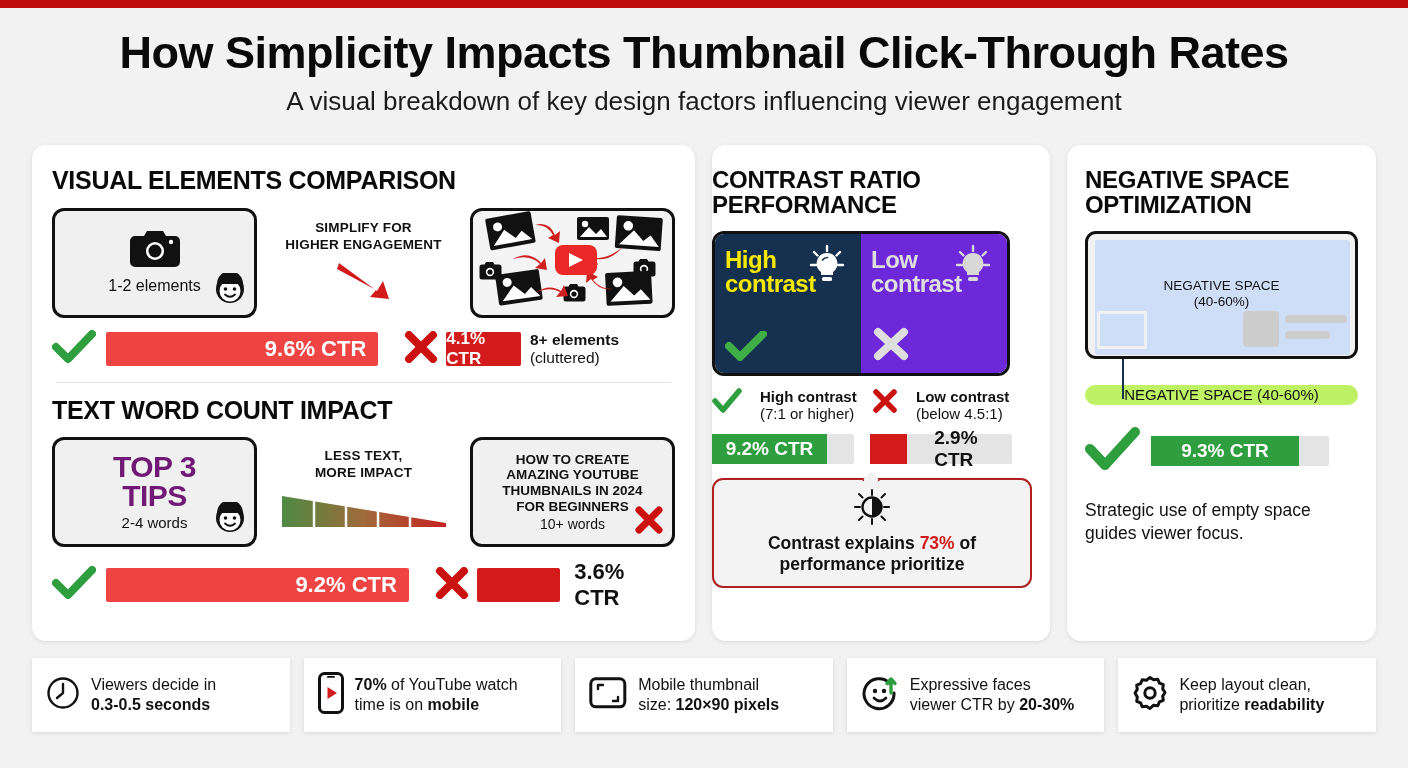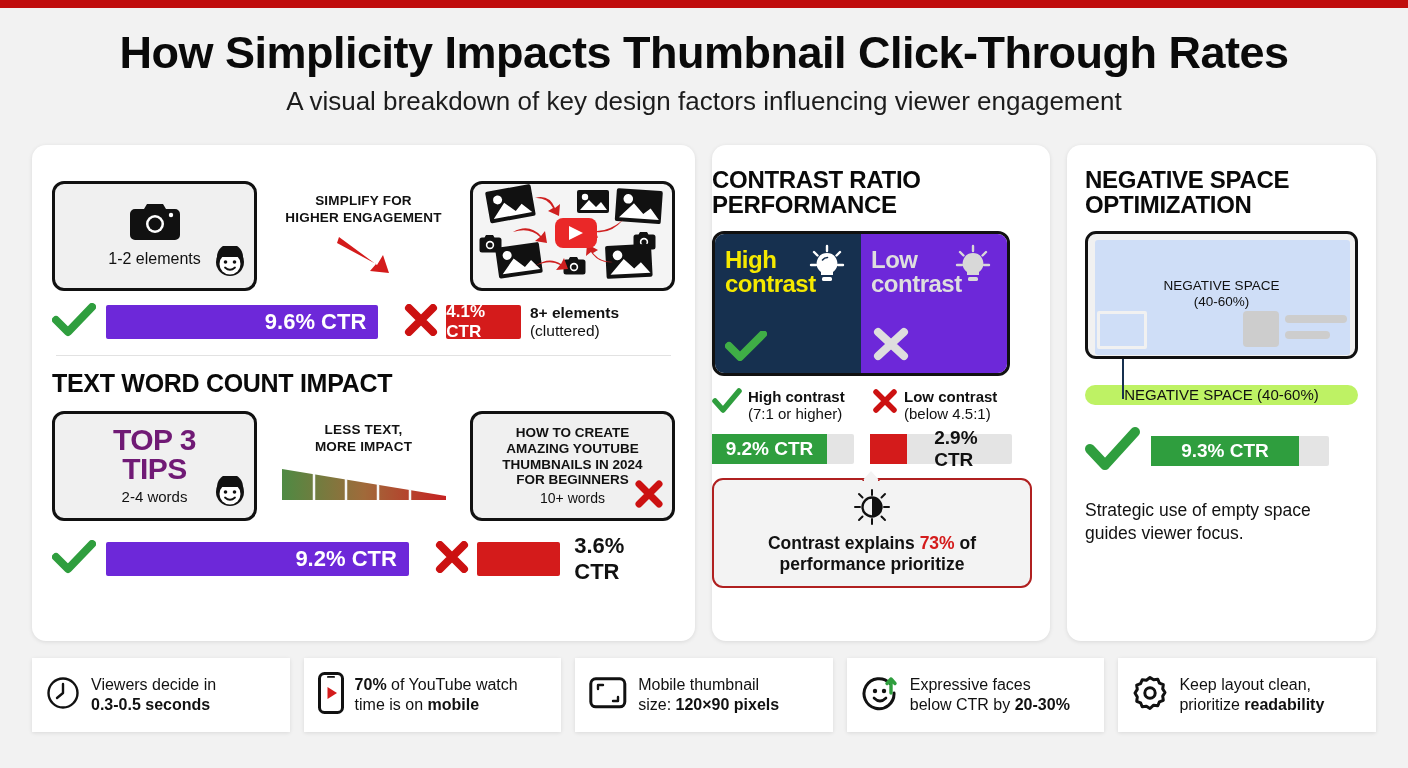--- a/index.html
+++ b/index.html
@@ -43,21 +43,21 @@
   .mid-arrow-text { font-size:13.5px; font-weight:bold; color:#111; text-align:center; line-height:1.25; letter-spacing:0.2px;}
 
   .thumb-cluttered {
     width:205px; height:110px; border:3px solid #111; border-radius:12px;
     background:#f4f4f4; position:relative; overflow:hidden;
   }
 
   .bars { display:flex; align-items:center; margin-top:12px; }
   .check-big { flex:0 0 auto; }
   .bar-green {
-    height:34px; background:#6d28d9; border-radius:2px;
+    height:34px; background:#ef4444; border-radius:2px;
     display:flex; align-items:center; justify-content:flex-end;
     color:#fff; font-size:22px; font-weight:bold; padding-right:12px;
   }
   .bar-red {
     height:34px; background:#d41b1b; border-radius:2px;
     display:flex; align-items:center; justify-content:center;
     color:#fff; font-size:17px; font-weight:bold;
   }
   .bar-red-plain { height:34px; background:#d41b1b; border-radius:2px; }
   .side-note { font-size:15.5px; color:#111; line-height:1.15; margin-left:9px; }
@@ -93,21 +93,21 @@
   }
   .cm-dark { width:50%; background:#16304f; position:relative; padding:14px 10px; }
   .cm-light { width:50%; background:#6d28d9; position:relative; padding:14px 10px; }
   .cm-dark-text { font-size:24px; font-weight:bold; color:#f5e900; line-height:1.0; letter-spacing:-0.5px; }
   .cm-light-text { font-size:24px; font-weight:bold; color:#dedede; line-height:1.0; letter-spacing:-0.5px; }
   .cm-bulb { position:absolute; top:10px; right:16px; }
   .cm-mark { position:absolute; left:10px; bottom:8px; }
 
   .legend2 { display:flex; margin-top:12px; }
   .legend-cell { display:flex; align-items:flex-start; width:50%; }
-  .legend-txt { font-size:15px; color:#111; line-height:1.17; margin-left:6px; }
+  .legend-txt { font-size:15px; color:#111; line-height:1.17; margin-left:18px; }
   .legend-txt b { font-weight:bold; display:block; }
 
   .ctrrow { display:flex; margin-top:11px; gap:16px; }
   .ctr-track { width:142px; height:30px; background:#e4e4e4; border-radius:2px; position:relative; display:flex; align-items:center; }
   .ctr-fill-green { width:115px; height:30px; background:#2f9e3e; display:flex; align-items:center; justify-content:center; color:#fff; font-size:19px; font-weight:bold; }
   .ctr-fill-red { width:42px; height:30px; background:#d41b1b; }
   .ctr-red-label { font-size:19px; font-weight:bold; color:#111; margin-left:27px; }
 
   .callout {
     margin-top:14px; border:2px solid #b02020; border-radius:11px; background:#f3f3f3;
@@ -149,20 +149,21 @@
 <div class="topbar"></div>
 
 <div class="header">
   <div class="title">How Simplicity Impacts Thumbnail Click-Through Rates</div>
   <div class="subtitle">A visual breakdown of key design factors influencing viewer engagement</div>
 </div>
 
 <div class="panels">
 
   <div class="panel panel-left">
+    <div class="sec-title">VISUAL ELEMENTS COMPARISON</div>
 
     <div class="lrow">
       <div class="thumb-simple">
         <span class="cam-icon">
           <svg width="52" height="42" viewBox="0 0 52 42">
               <path d="M18 4h16l3 5h9a5 5 0 0 1 5 5v21a5 5 0 0 1-5 5H6a5 5 0 0 1-5-5V14a5 5 0 0 1 5-5h9z" fill="#111"></path>
               <circle cx="26" cy="24" r="9" fill="#fff"></circle>
               <circle cx="26" cy="24" r="6.5" fill="#111"></circle>
               <circle cx="42" cy="15" r="2.2" fill="#fff"></circle>
             </svg>
@@ -551,21 +552,21 @@
       <svg width="38" height="38" viewBox="0 0 38 38">
           <path d="M29 9.5A15 15 0 1 0 33 19" fill="none" stroke="#111" stroke-width="3" stroke-linecap="round"></path>
           <circle cx="14" cy="17" r="2.2" fill="#111"></circle>
           <circle cx="23" cy="17" r="2.2" fill="#111"></circle>
           <path d="M13 24q6 6 12 0" stroke="#111" stroke-width="2.6" fill="none" stroke-linecap="round"></path>
           <path d="M30 19 V5 M26 9.5 L30 5 L34 9.5" stroke="#2f9e3e" stroke-width="3.4" fill="none" stroke-linecap="round" stroke-linejoin="round"></path>
         </svg>
     </span>
     <div class="fcard-txt">
       <div>Expressive faces</div>
-      <div><span>below CTR by </span><b>20-30%</b></div>
+      <div><span>viewer CTR by </span><b>20-30%</b></div>
     </div>
   </div>
 
   <div class="fcard">
     <span>
       <svg width="36" height="36" viewBox="0 0 36 36">
           <path d="M18 2.5l3.6 2.3 4.2-.6 1.6 3.9 3.9 1.6-.6 4.2 2.3 3.6-2.3 3.6.6 4.2-3.9 1.6-1.6 3.9-4.2-.6L18 33.5l-3.6-2.3-4.2.6-1.6-3.9-3.9-1.6.6-4.2L3 18l2.3-3.6-.6-4.2 3.9-1.6 1.6-3.9 4.2.6z" fill="none" stroke="#111" stroke-width="3" stroke-linejoin="round"></path>
           <circle cx="18" cy="18" r="5.2" fill="none" stroke="#111" stroke-width="3"></circle>
         </svg>
     </span>

